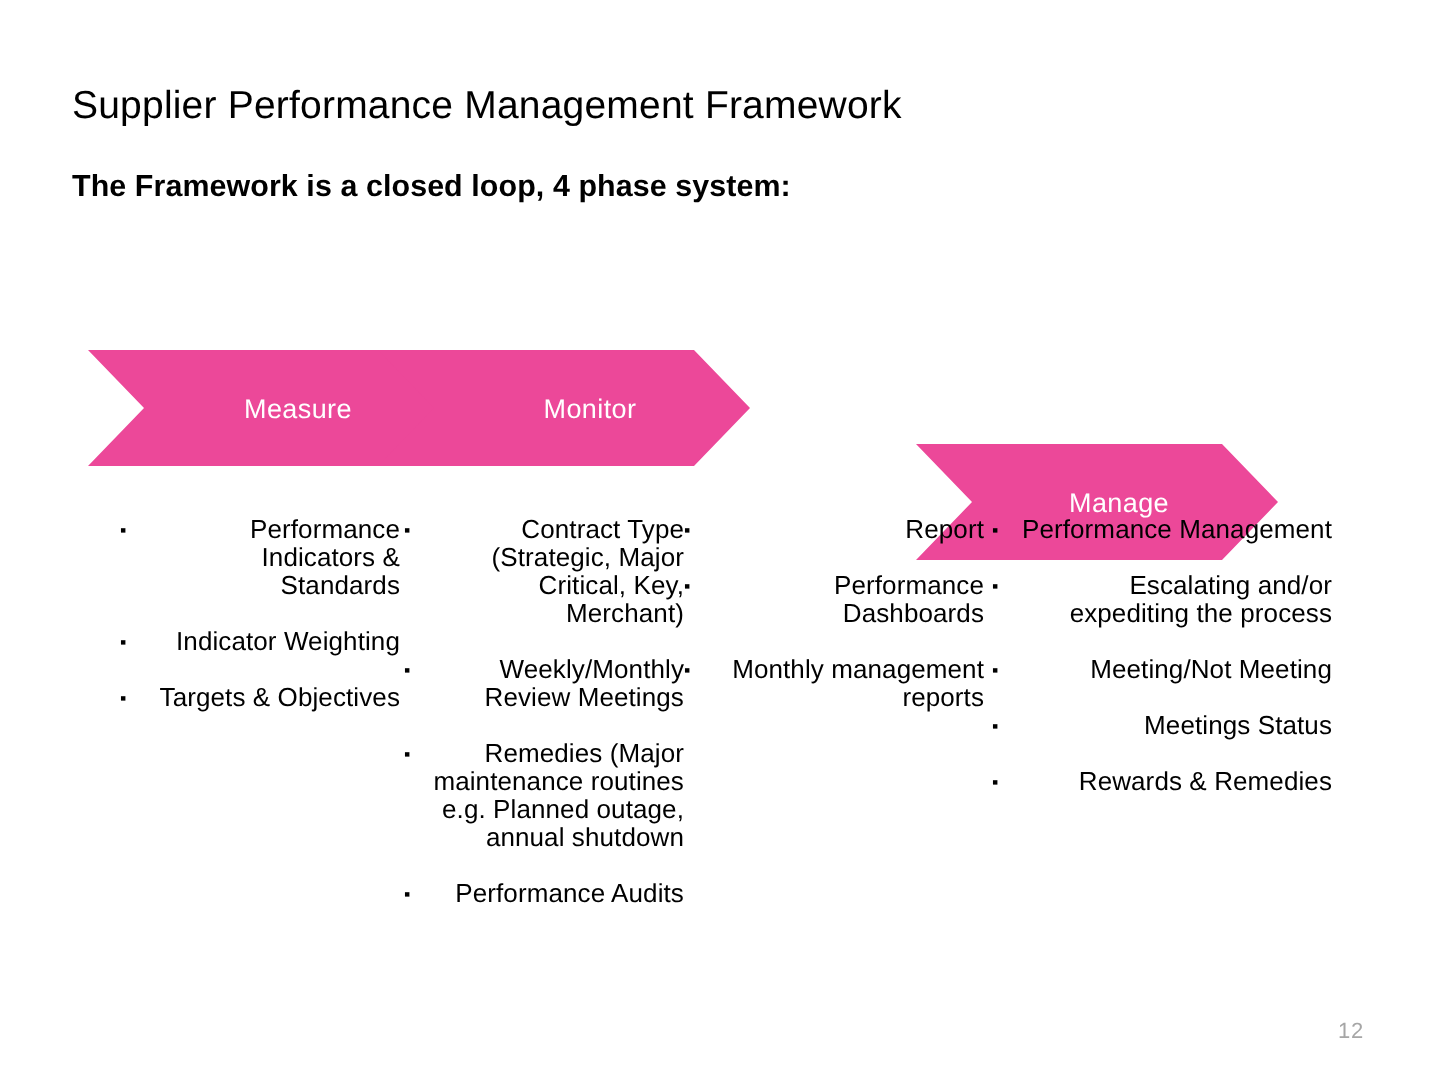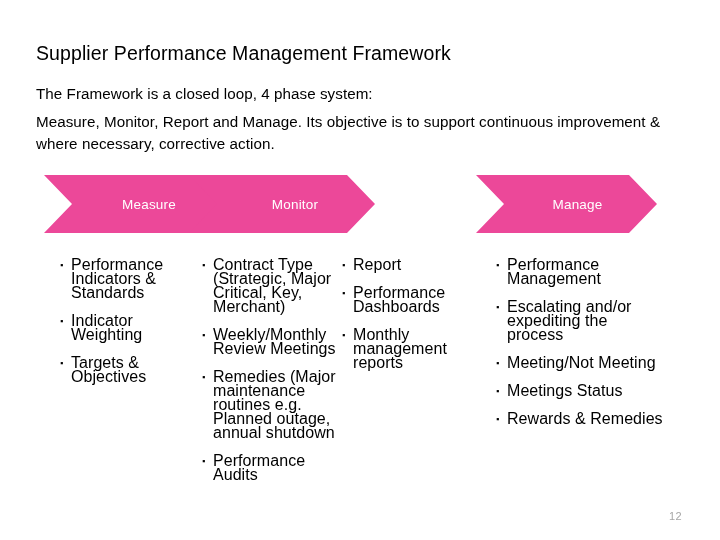--- a/index.html
+++ b/index.html
@@ -43,20 +43,21 @@
     position: absolute;
     left: 36px;
     top: 83px;
     width: 650px;
   }
   .intro-line {
     font-size: 15.2px;
     line-height: 22.5px;
     color: #000000;
     letter-spacing: 0.05px;
+    font-weight: bold;
   }
   .intro-line.l1 { margin-bottom: 5px; }
 
   
   .chevron-band {
     position: absolute;
     left: 44px;
     top: 175px;
     width: 610px;
     height: 58px;
@@ -100,24 +101,25 @@
 
   .chevron.c3 {
     left: 287px;
     width: 186px;
     -webkit-clip-path: polygon(0 0, 158px 0, 186px 50%, 158px 100%, 0 100%, 28px 50%);
     clip-path: polygon(0 0, 158px 0, 186px 50%, 158px 100%, 0 100%, 28px 50%);
   }
   .chevron.c3 .chevron-label { transform: translateX(13px); }
 
   .chevron.c4 {
-    left: 432px;
+    left: 414px;
     width: 181px;
     -webkit-clip-path: polygon(0 0, 153px 0, 181px 50%, 153px 100%, 0 100%, 28px 50%);
     clip-path: polygon(0 0, 153px 0, 181px 50%, 153px 100%, 0 100%, 28px 50%);
+    margin-top: 47px;
   }
   .chevron.c4 .chevron-label { transform: translateX(11px); }
 
   
   .columns {
     position: absolute;
     left: 44px;
     top: 258px;
     width: 632px;
     height: 230px;
@@ -139,24 +141,25 @@
   .bullet-marker {
     flex: 0 0 auto;
     width: 11px;
     font-size: 9px;
     line-height: 14px;
     color: #000000;
     padding-top: 0px;
   }
   .bullet-text {
     flex: 1 1 auto;
-    font-size: 16px;
+    font-size: 13px;
     line-height: 14px;
     color: #000000;
     letter-spacing: 0.05px;
+    text-align: right;
   }
 
   
   .page-number {
     position: absolute;
     right: 38px;
     bottom: 18px;
     font-size: 11px;
     color: #a6a6a6;
     letter-spacing: 0.4px;
@@ -164,21 +167,20 @@
 </style>
 </head>
 <body>
 
 <div class="slide">
 
   <h1 class="slide-title">Supplier Performance Management Framework</h1>
 
   <div class="intro">
     <div class="intro-line l1">The Framework is a closed loop, 4 phase system:</div>
-    <div class="intro-line l2">Measure, Monitor, Report and Manage. Its objective is to support continuous improvement &amp; where necessary, corrective action.</div>
   </div>
 
   <div class="chevron-band">
     <div class="chevron c1">
       <span class="chevron-label">Measure</span>
     </div>
     <div class="chevron c2">
       <span class="chevron-label">Monitor</span>
     </div>
     <div class="chevron c4">

